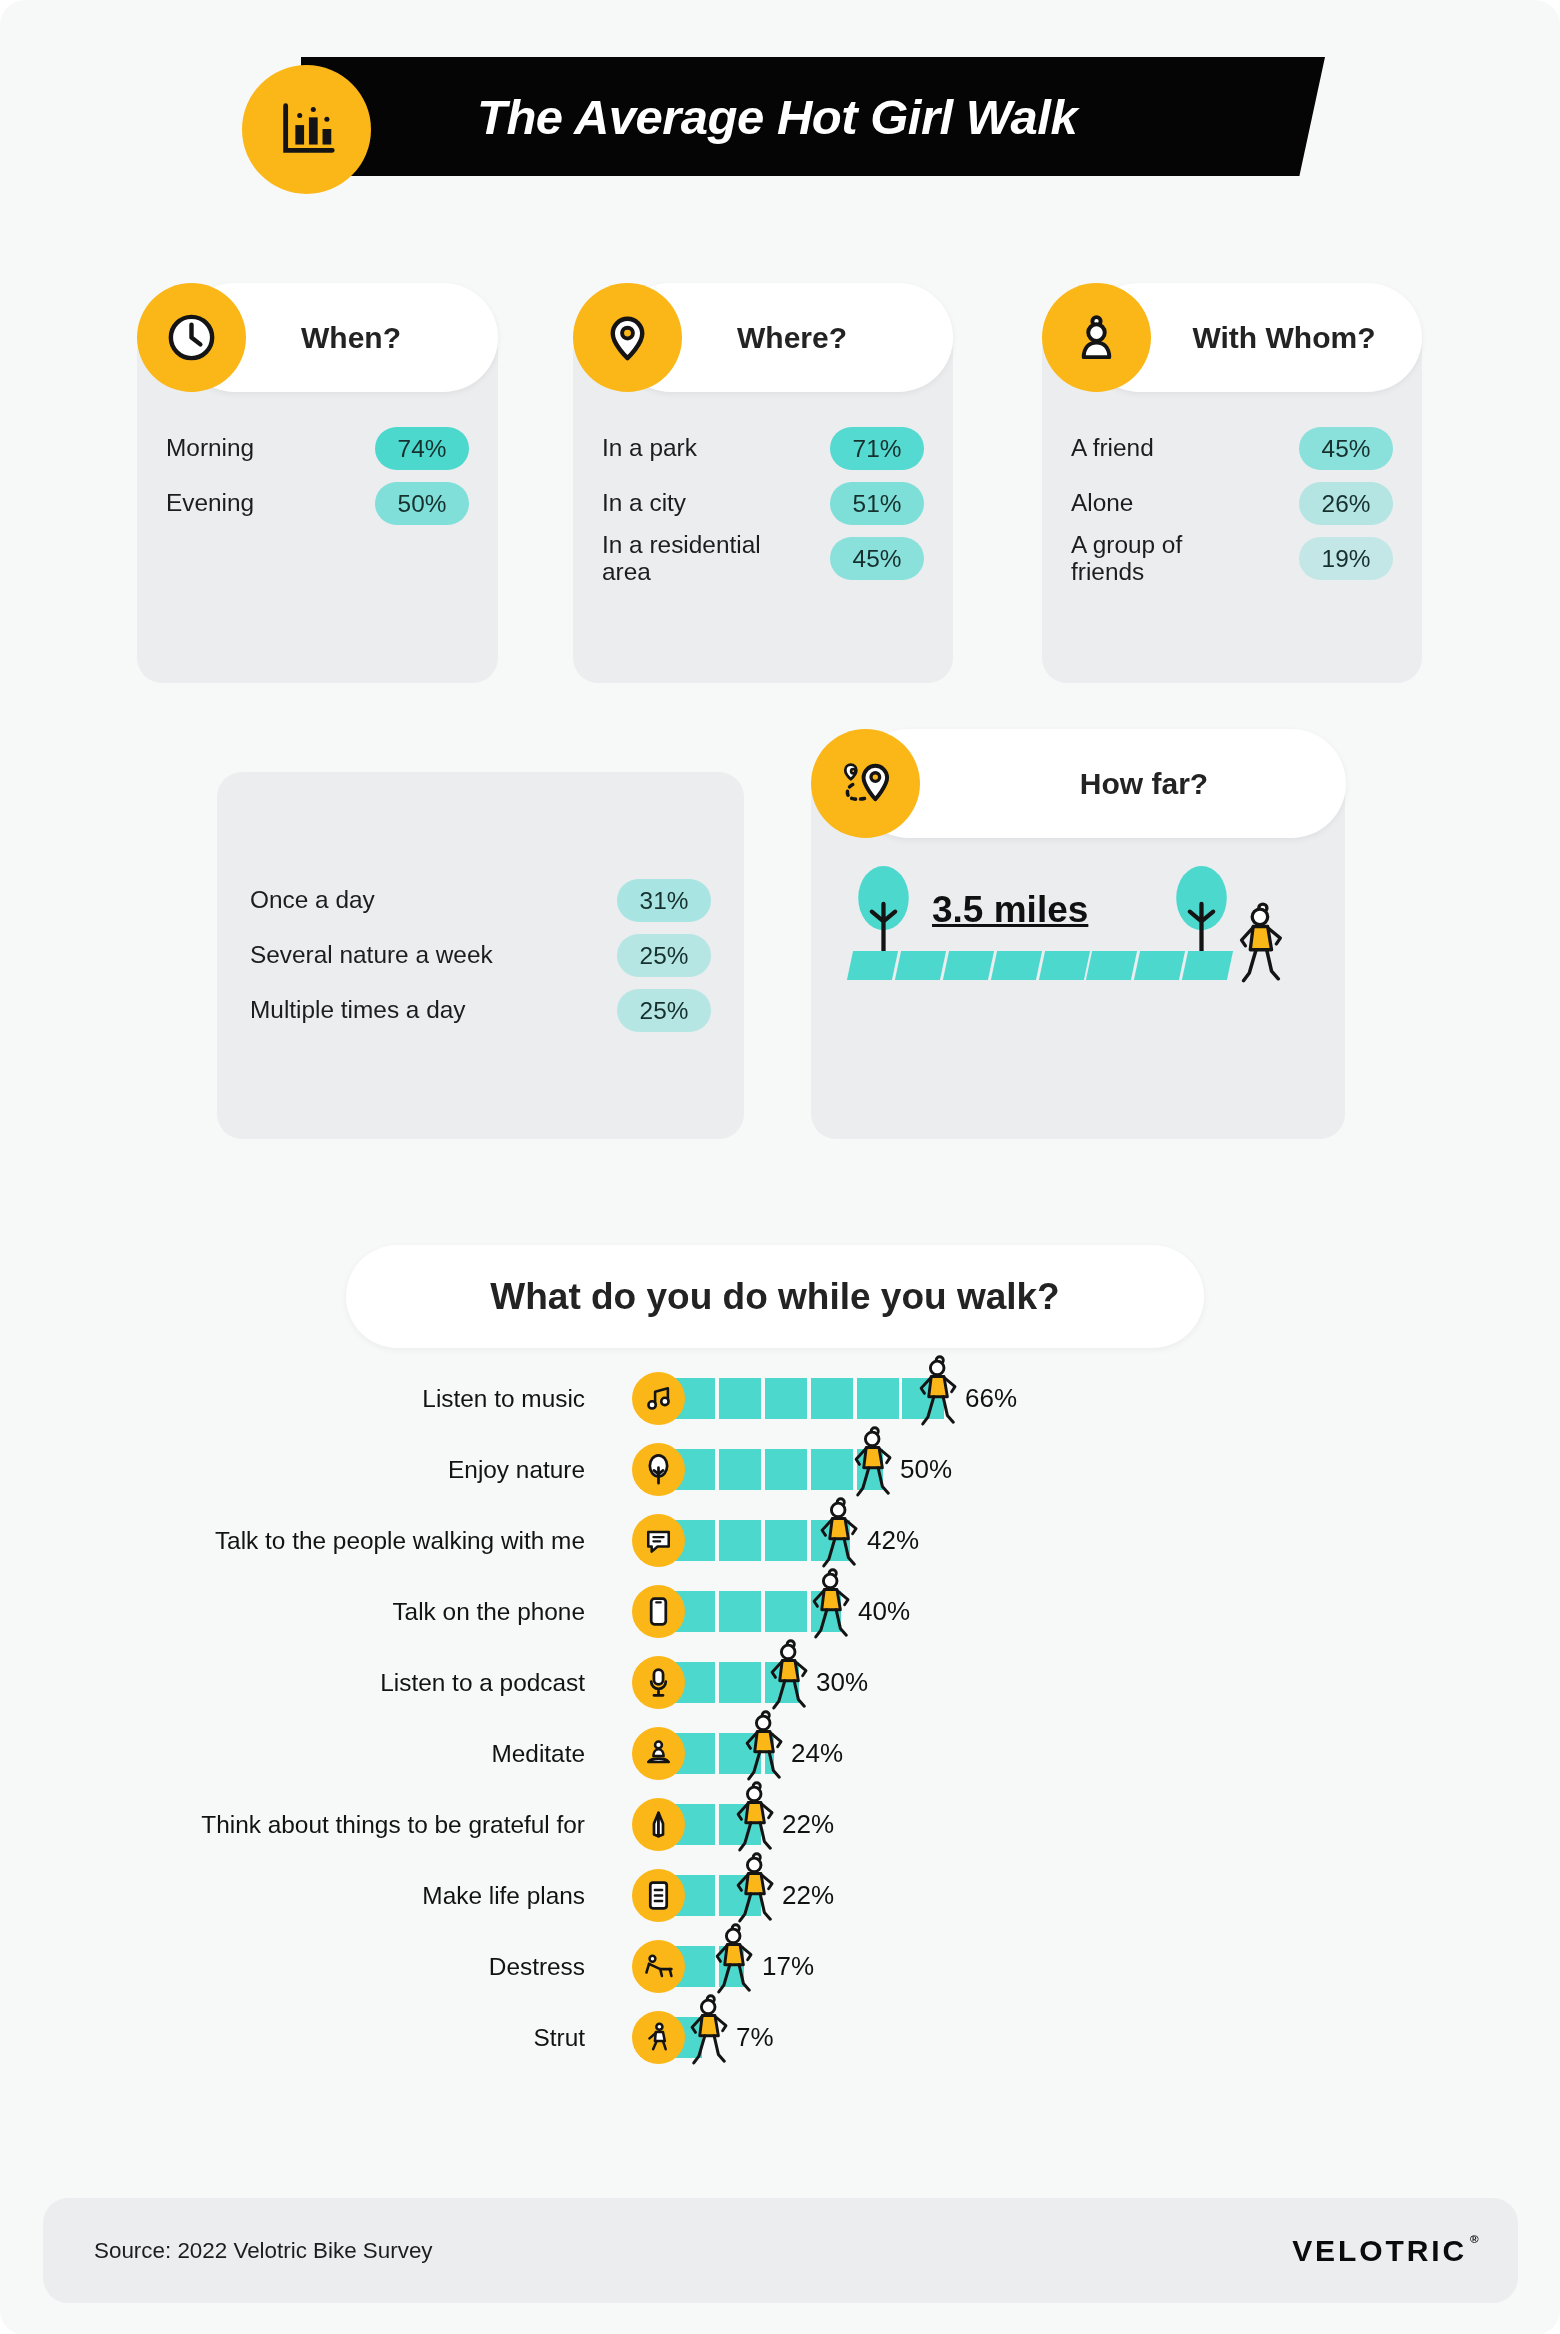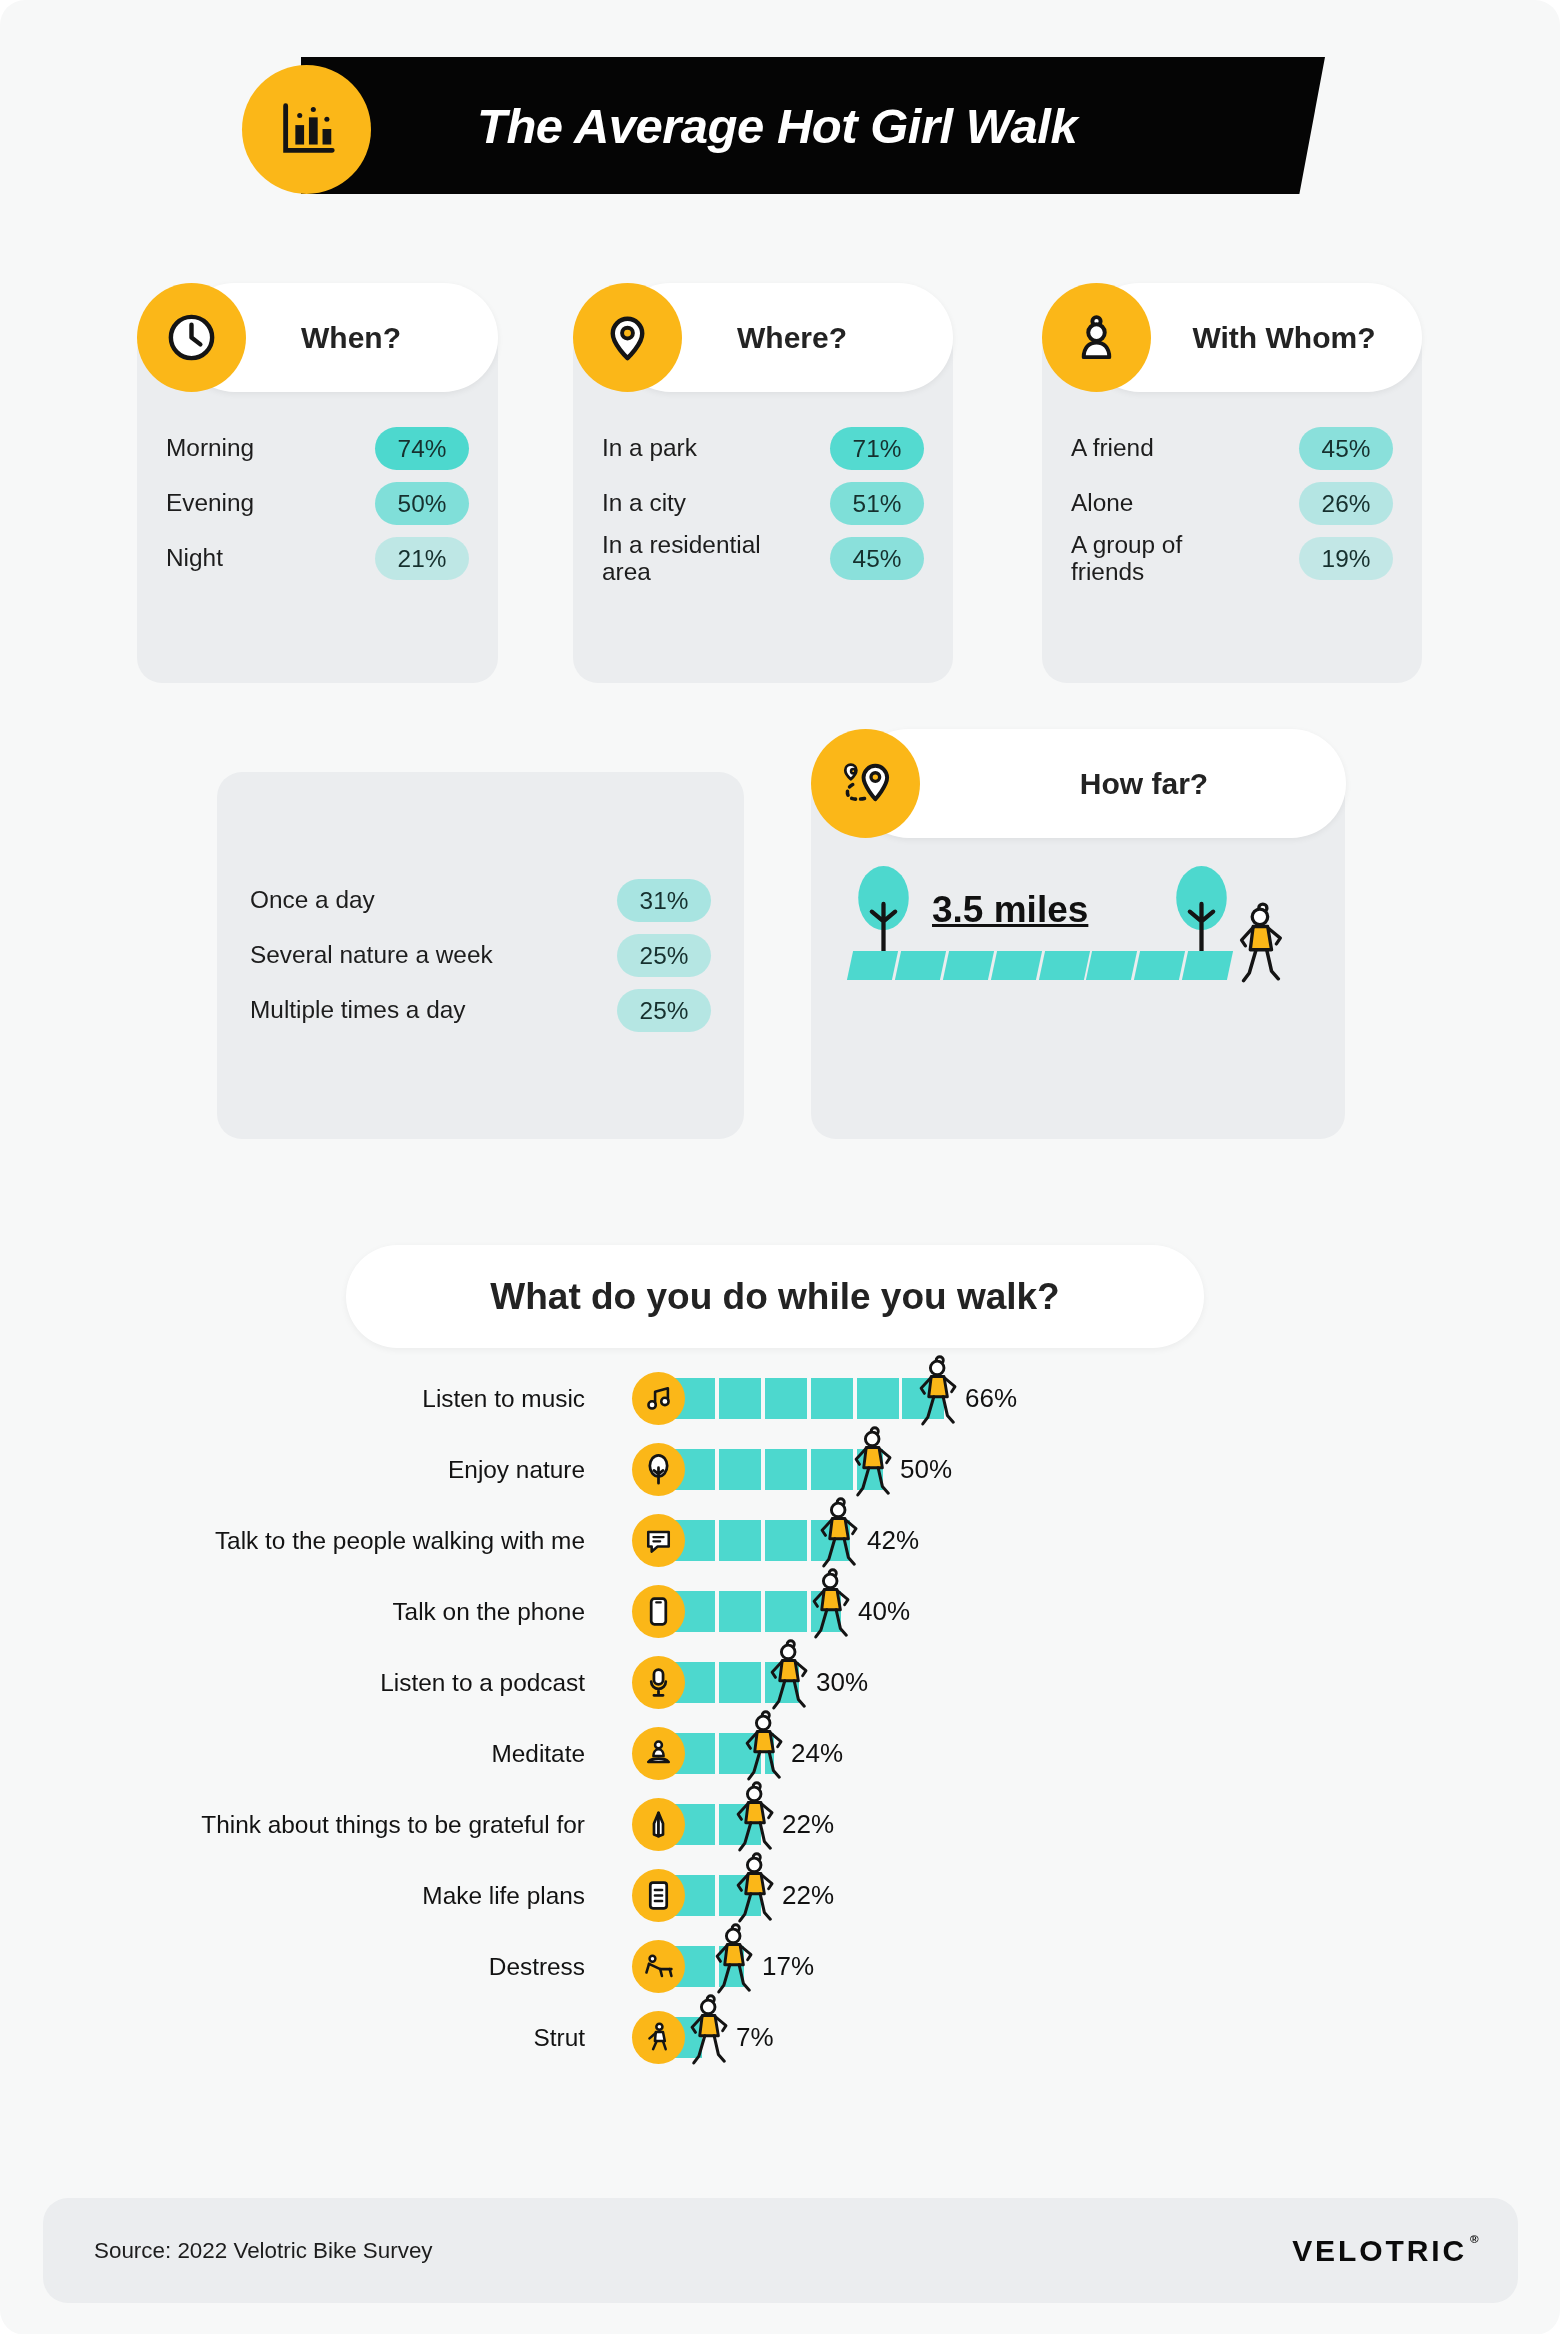--- a/index.html
+++ b/index.html
@@ -10,21 +10,21 @@
     background: #f7f8f8;
     border-radius: 25px;
     overflow: hidden;
     position: relative;
     color: #1d1d1d;
   }
 
   
   .banner-wrap { position: absolute; left: 242px; top: 57px; width: 1083px; height: 137px; }
   .banner-bar {
-    position: absolute; left: 59px; top: 0; width: 1024px; height: 137px;
+    position: absolute; left: 59px; top: 0; width: 1024px; height: 119px;
     background: #050505;
     clip-path: polygon(0 0, 100% 0, 97.5% 100%, 0 100%);
     display: flex; align-items: center;
   }
   .banner-title {
     color: #ffffff; font-size: 49px; font-weight: bold; font-style: italic;
     letter-spacing: -0.5px; margin-left: 176px; white-space: nowrap;
   }
   .banner-badge {
     position: absolute; left: 0; top: 7.8px; width: 129px; height: 129px;
@@ -145,24 +145,20 @@
   </div>
   <div class="rows">
     <div class="row">
       <span class="row-label">Morning</span>
       <span class="pill" style="background: rgb(77, 216, 206);">74%</span>
     </div>
     <div class="row">
       <span class="row-label">Evening</span>
       <span class="pill" style="background: rgba(77, 216, 206, 0.68);">50%</span>
     </div>
-    <div class="row">
-      <span class="row-label">Night</span>
-      <span class="pill" style="background: rgba(77, 216, 206, 0.28);">21%</span>
-    </div>
   </div>
 </div>
 
 <div class="card" id="card-where" style="left:573px; top:283px; width:380px; height:400px;">
   <div class="card-body" style="height:357px;"></div>
   <div class="card-head" style="width:337px;">
     <div class="card-icon">
       <svg width="57" height="57" viewBox="0 0 58 58">
         <path d="M29 10 C20.7 10 14 16.7 14 25 C14 36 29 50 29 50 C29 50 44 36 44 25 C44 16.7 37.3 10 29 10 Z" fill="#fff" stroke="#141414" stroke-width="4.5" stroke-linejoin="round"></path>
         <circle cx="29" cy="24.5" r="5.5" fill="#fbb718" stroke="#141414" stroke-width="4"></circle>

